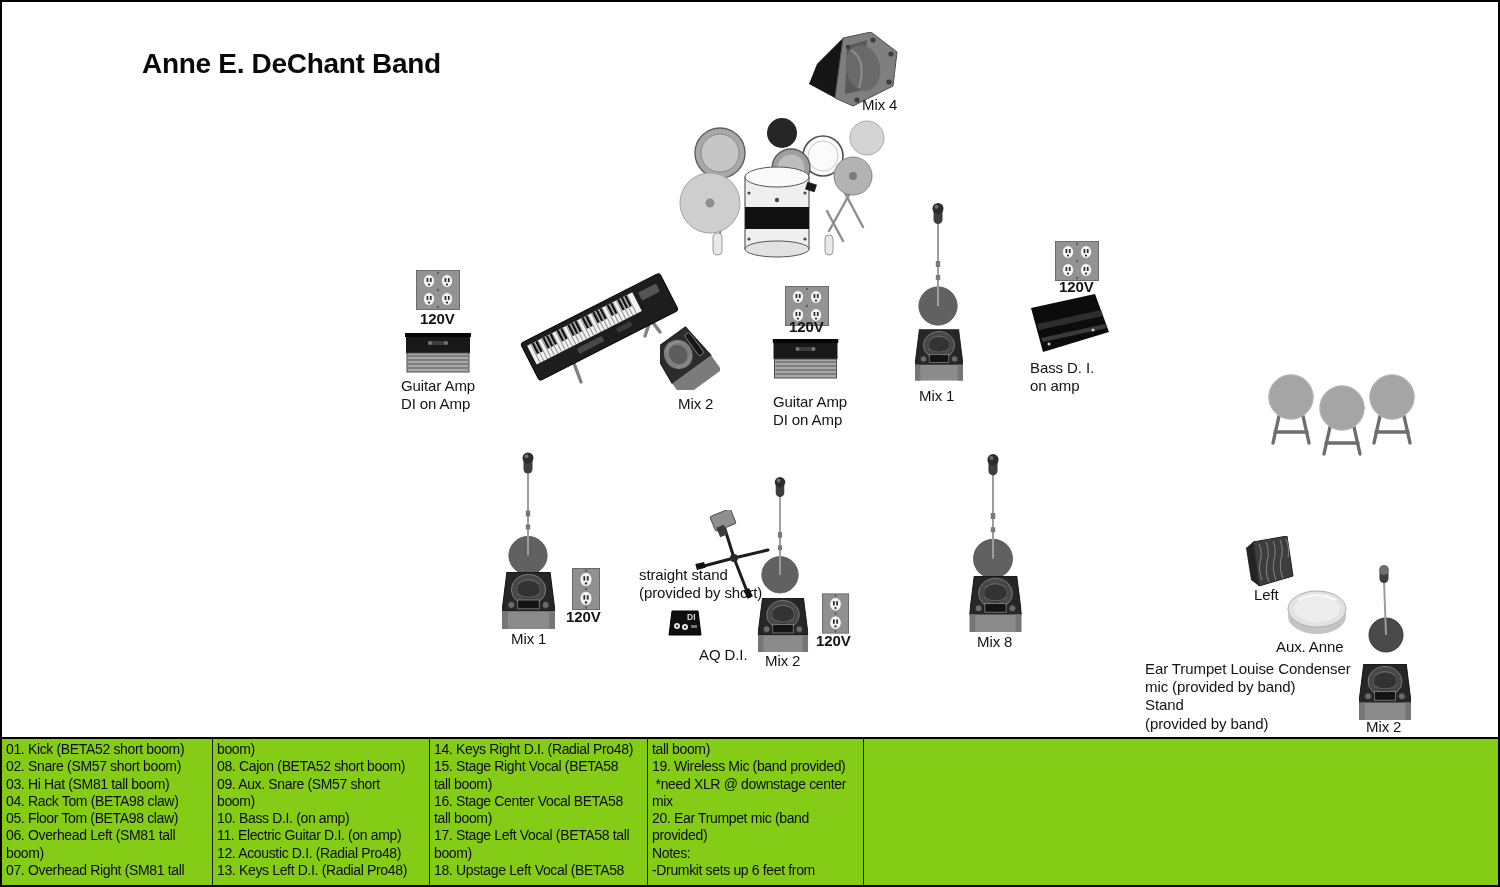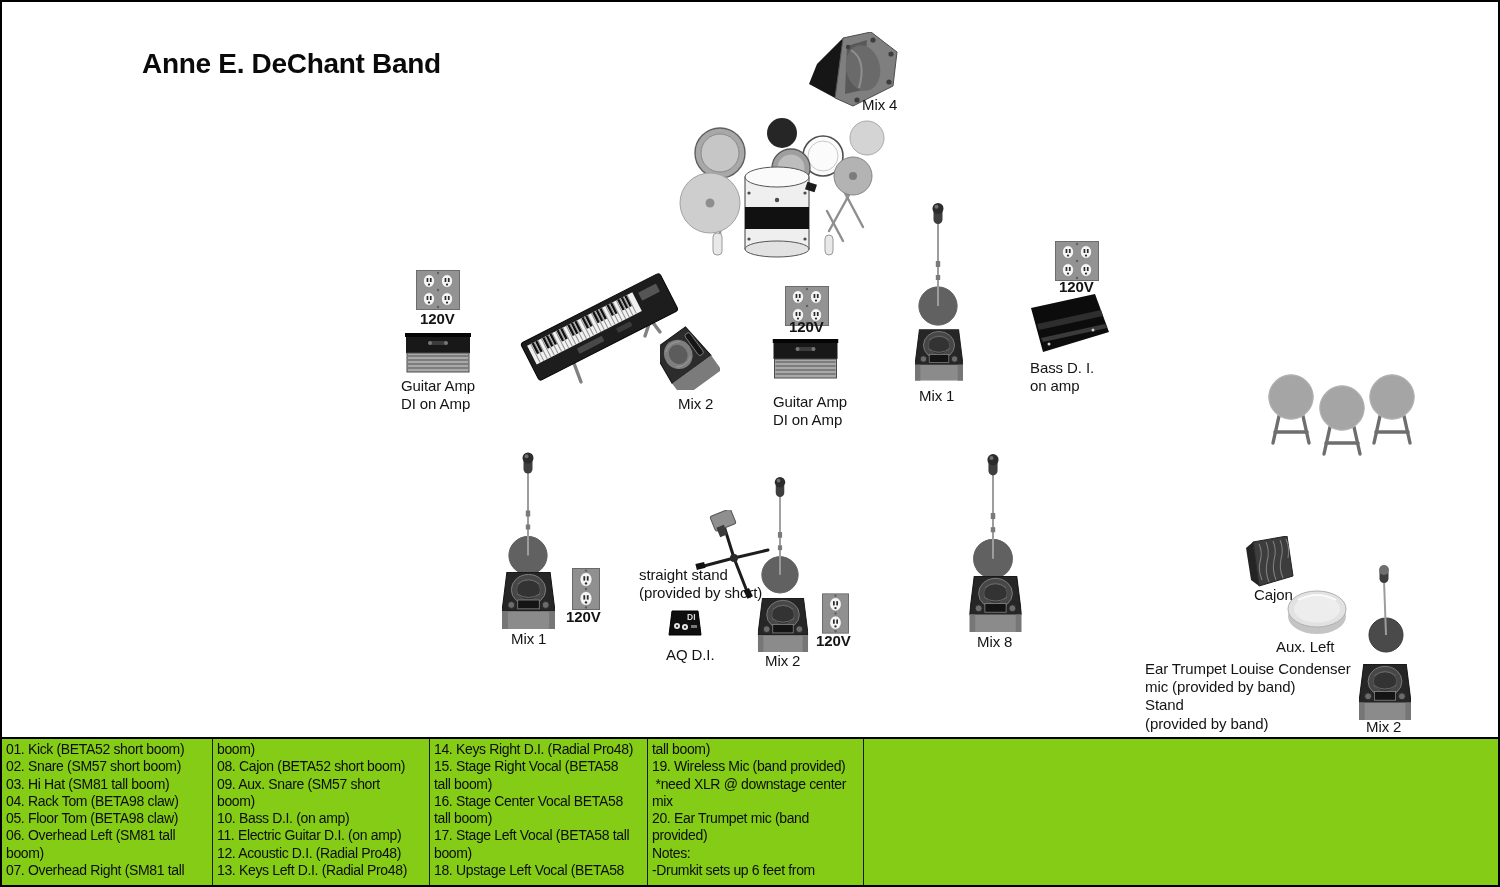--- a/index.html
+++ b/index.html
@@ -421,21 +421,21 @@
       <svg width="34" height="30" viewBox="0 0 34 30">
         <polygon points="4,3 30,3 33,27 1,27" fill="#0e0e0e" stroke="#000"></polygon>
         <text x="19" y="12" font-size="8.5" font-weight="bold" fill="#d8d8d8" font-family="Liberation Sans, sans-serif">DI</text>
         <circle cx="9" cy="18" r="3" fill="#e9e9e9"></circle>
           <circle cx="17" cy="19" r="3" fill="#e9e9e9"></circle>
         <circle cx="9" cy="18" r="1.2" fill="#333"></circle>
           <circle cx="17" cy="19" r="1.2" fill="#333"></circle>
         <rect x="23" y="17" width="6" height="3" fill="#777"></rect>
       </svg>
     </div>
-    <div class="lbl" style="left:664px;top:644px">AQ D.I.</div>
+    <div class="lbl" style="left:697px;top:644px">AQ D.I.</div>
     <div class="item" style="left:754px;top:596px">
       <svg width="54" height="54" viewBox="0 0 54 58">
           <use href="#sym-wedge-top"></use>
         </svg>
     </div>
     <div class="lbl" style="left:763px;top:650px">Mix 2</div>
     <div class="item" style="left:820px;top:591px">
       <svg width="27" height="41" viewBox="0 0 28 42">
           <use href="#sym-outlet2"></use>
         </svg>
@@ -460,31 +460,31 @@
         <polygon points="10,6 16,50 8,44 3,12" fill="#242424"></polygon>
         <g stroke="#8a8a8a" stroke-width="1.1" fill="none" opacity="0.85">
           <path d="M16 8 Q20 16 17 26 Q15 34 19 44"></path>
           <path d="M23 6 Q27 15 24 26 Q22 36 26 46"></path>
           <path d="M30 5 Q34 14 31 24 Q29 34 33 44"></path>
           <path d="M37 4 Q41 13 38 23 Q36 33 40 42"></path>
           <path d="M43 3 Q47 12 45 22"></path>
         </g>
       </svg>
     </div>
-    <div class="lbl" style="left:1252px;top:584px">Cajon</div>
+    <div class="lbl" style="left:1252px;top:584px">Left</div>
 
     <div class="item" style="left:1284px;top:586px">
       <svg width="62" height="50" viewBox="0 0 62 50">
         <ellipse cx="31" cy="28" rx="29" ry="18" fill="#c4c4c4"></ellipse>
         <ellipse cx="31" cy="21" rx="29" ry="18" fill="#e2e2e2" stroke="#b0b0b0"></ellipse>
         <ellipse cx="31" cy="21" rx="23" ry="13.5" fill="#ededed"></ellipse>
         <path d="M12 12 Q31 2 50 12" stroke="#fff" fill="none" stroke-width="2" opacity="0.8"></path>
       </svg>
     </div>
-    <div class="lbl" style="left:1274px;top:636px">Aux. Left</div>
+    <div class="lbl" style="left:1274px;top:636px">Aux. Anne</div>
 
     <div class="item" style="left:1362px;top:560px">
       <svg width="40" height="92" viewBox="0 0 40 92">
         <circle cx="22" cy="73" r="17" fill="#4a4a4a" stroke="#383838"></circle>
         <line x1="22" y1="73" x2="20" y2="18" stroke="#9d9d9d" stroke-width="2"></line>
         <rect x="15.5" y="6" width="9" height="15" rx="4.5" fill="#3e3e3e"></rect>
         <ellipse cx="20" cy="8" rx="5" ry="5" fill="#6f6f6f"></ellipse>
       </svg>
     </div>
 

